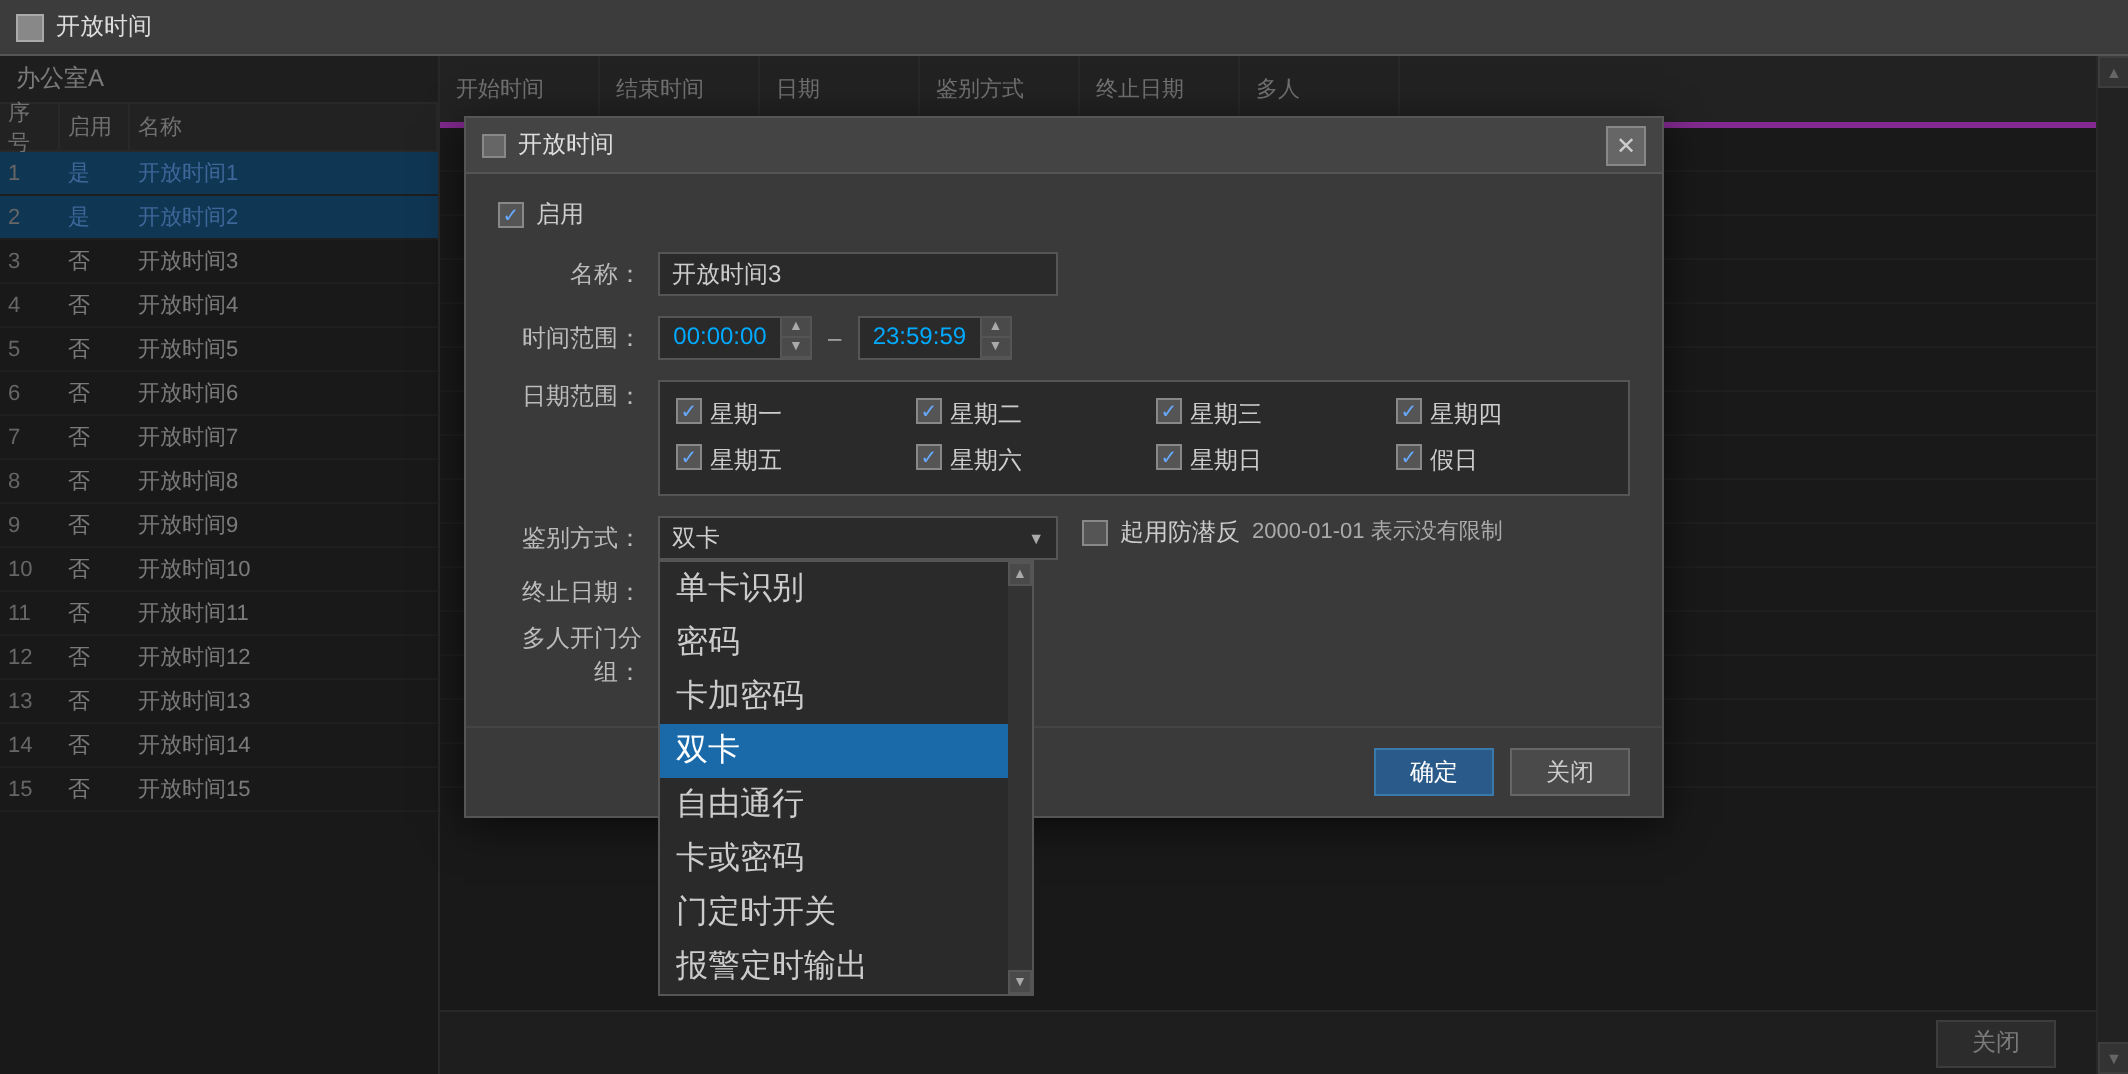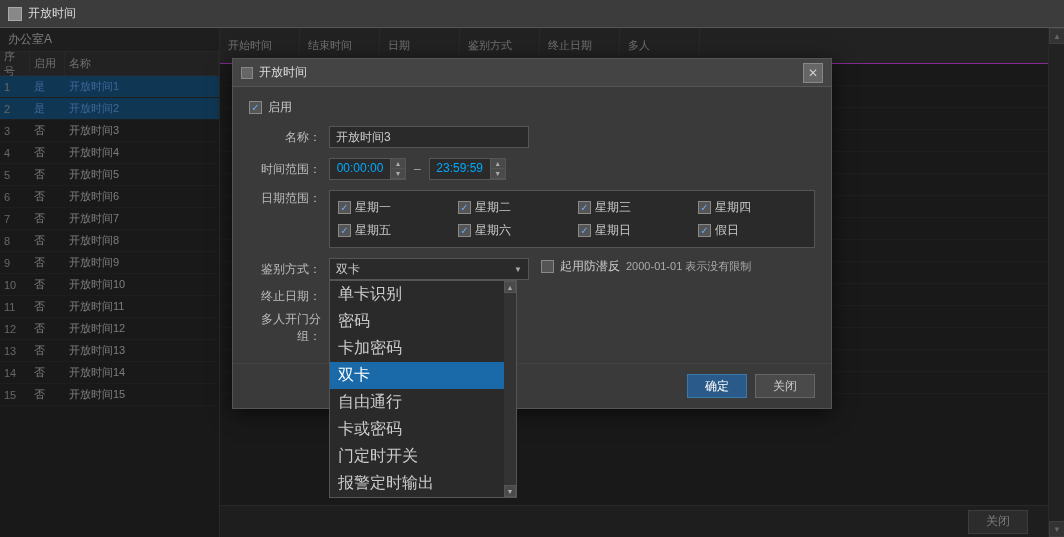--- a/index.html
+++ b/index.html
@@ -103,21 +103,21 @@
     .td-en { width: 35px; }
     .td-name { flex: 1; }
     .td-en.yes { color: #6af; }
     .td-name.active { color: #6af; }
 
     .right-col-header {
       display: flex;
       background: #3a3a3a;
       height: 36px;
       align-items: center;
-      border-bottom: 1px solid #d946ef;
+      border-bottom: 3px solid #d946ef;
       overflow: hidden;
     }
 
     .col-header-item {
       padding: 0 8px;
       color: #bbb;
       font-size: 11px;
       border-right: 1px solid #444;
       height: 100%;
       display: flex;
@@ -312,21 +312,21 @@
       padding: 8px;
       width: 100%;
     }
     .day-grid {
       display: grid;
       grid-template-columns: repeat(4, 1fr);
       gap: 6px 12px;
     }
     .day-item {
       display: flex;
-      align-items: center;
+      align-items: flex-start;
       gap: 4px;
       cursor: pointer;
     }
 
     
     .ident-row {
       display: flex;
       align-items: flex-start;
       margin-bottom: 8px;
       gap: 12px;

